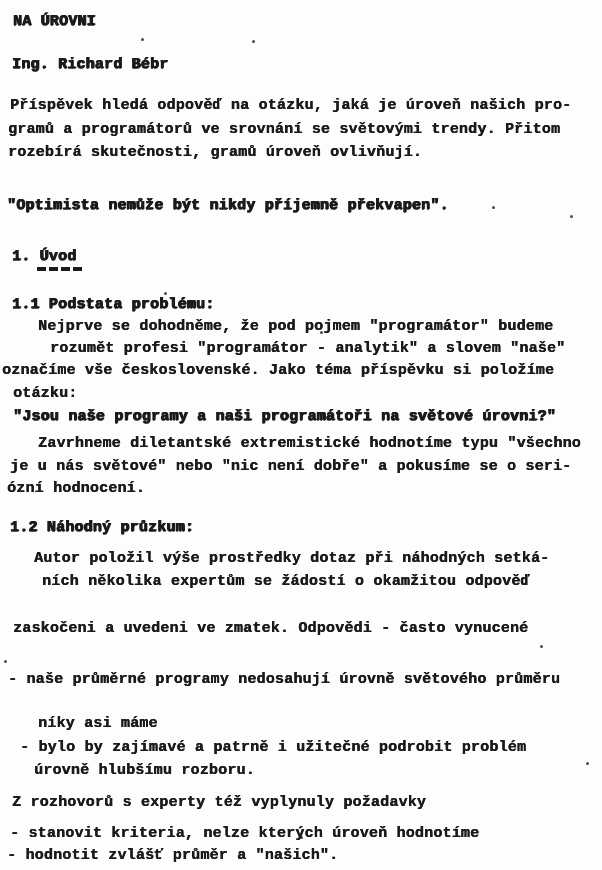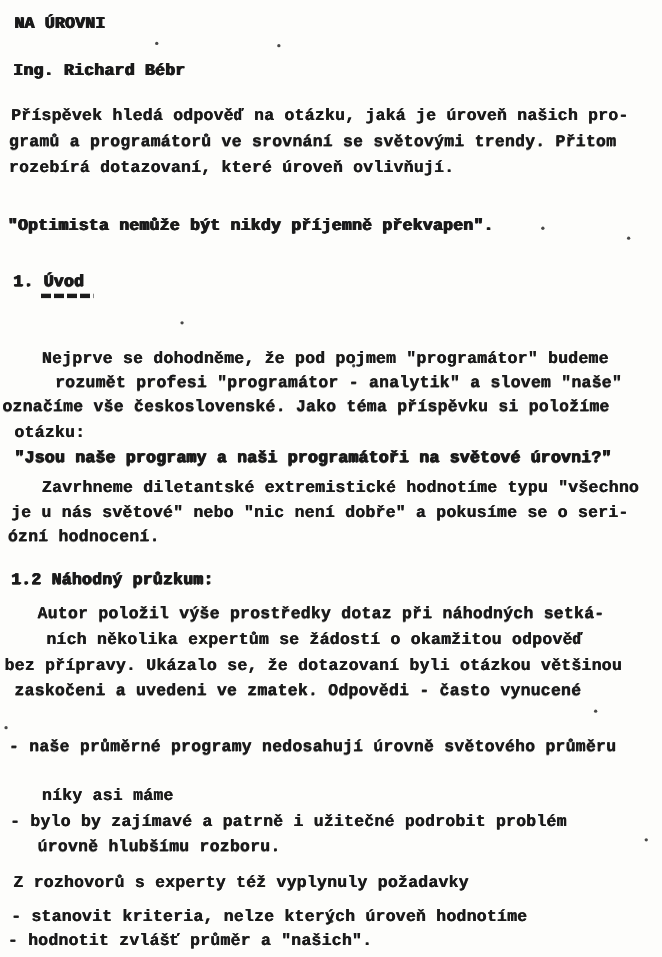--- a/index.html
+++ b/index.html
@@ -43,45 +43,45 @@
 </head>
 <body>
 
 <div class="page">
 
   <div class="ln em" style="top:12px;left:13px">NA ÚROVNI</div>
   <div class="ln em" style="top:55px;left:12px">Ing. Richard Bébr</div>
 
   <div class="ln" style="top:96px;left:10px">Příspěvek hledá odpověď na otázku, jaká je úroveň našich pro-</div>
   <div class="ln" style="top:120px;left:8px">gramů a programátorů ve srovnání se světovými trendy. Přitom</div>
-  <div class="ln" style="top:143px;left:8px">rozebírá dotazovaní, které úroveň ovlivňují.</div>
+  <div class="ln" style="top:143px;left:8px">rozebírá skutečnosti, gramů úroveň ovlivňují.</div>
 
   <div class="ln em" style="top:196px;left:7px">"Optimista nemůže být nikdy příjemně překvapen".</div>
 
   <div class="ln em" style="top:247px;left:12px">1. Úvod</div>
   <div class="uline" style="top:267px;left:37px;width:48px"></div>
 
+  <div class="ln em" style="top:295px;left:12px">1.1 Podstata problému:</div>
   <div class="ln" style="top:317px;left:38px">Nejprve se dohodněme, že pod pojmem "programátor" budeme</div>
   <div class="ln" style="top:339px;left:50px">rozumět profesi "programátor - analytik" a slovem "naše"</div>
   <div class="ln" style="top:361px;left:2px">označíme vše československé. Jako téma příspěvku si položíme</div>
   <div class="ln" style="top:384px;left:13px">otázku:</div>
   <div class="ln em" style="top:407px;left:13px">"Jsou naše programy a naši programátoři na světové úrovni?"</div>
   <div class="ln" style="top:434px;left:38px">Zavrhneme diletantské extremistické hodnotíme typu "všechno</div>
   <div class="ln" style="top:457px;left:10px">je u nás světové" nebo "nic není dobře" a pokusíme se o seri-</div>
   <div class="ln" style="top:479px;left:7px">ózní hodnocení.</div>
 
   <div class="ln em" style="top:518px;left:10px">1.2 Náhodný průzkum:</div>
   <div class="ln" style="top:549px;left:34px">Autor položil výše prostředky dotaz při náhodných setká-</div>
   <div class="ln" style="top:572px;left:42px">ních několika expertům se žádostí o okamžitou odpověď</div>
-  <div class="ln" style="top:596px;left:4px">bez přípravy. Ukázalo se, že dotazovaní byli otázkou většinou</div>
   <div class="ln" style="top:619px;left:13px">zaskočeni a uvedeni ve zmatek. Odpovědi - často vynucené</div>
 
   <div class="ln" style="top:670px;left:8px">- naše průměrné programy nedosahují úrovně světového průměru</div>
   <div class="ln" style="top:714px;left:38px">níky asi máme</div>
-  <div class="ln" style="top:738px;left:9px">- bylo by zajímavé a patrně i užitečné podrobit problém</div>
+  <div class="ln" style="top:738px;left:20px">- bylo by zajímavé a patrně i užitečné podrobit problém</div>
   <div class="ln" style="top:761px;left:34px">úrovně hlubšímu rozboru.</div>
 
   <div class="ln" style="top:793px;left:12px">Z rozhovorů s experty též vyplynuly požadavky</div>
   <div class="ln" style="top:824px;left:10px">- stanovit kriteria, nelze kterých úroveň hodnotíme</div>
   <div class="ln" style="top:846px;left:7px">- hodnotit zvlášť průměr a "našich".</div>
 
   <div class="speck" style="top:38px;left:141px"></div>
   <div class="speck" style="top:40px;left:252px"></div>
   <div class="speck" style="top:206px;left:492px"></div>
   <div class="speck" style="top:215px;left:570px"></div>

